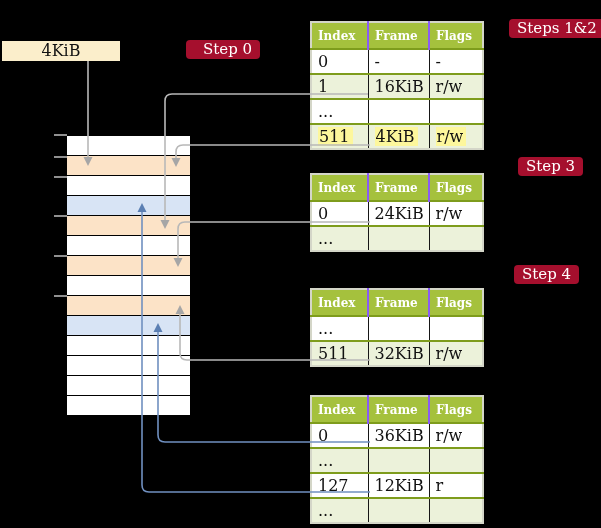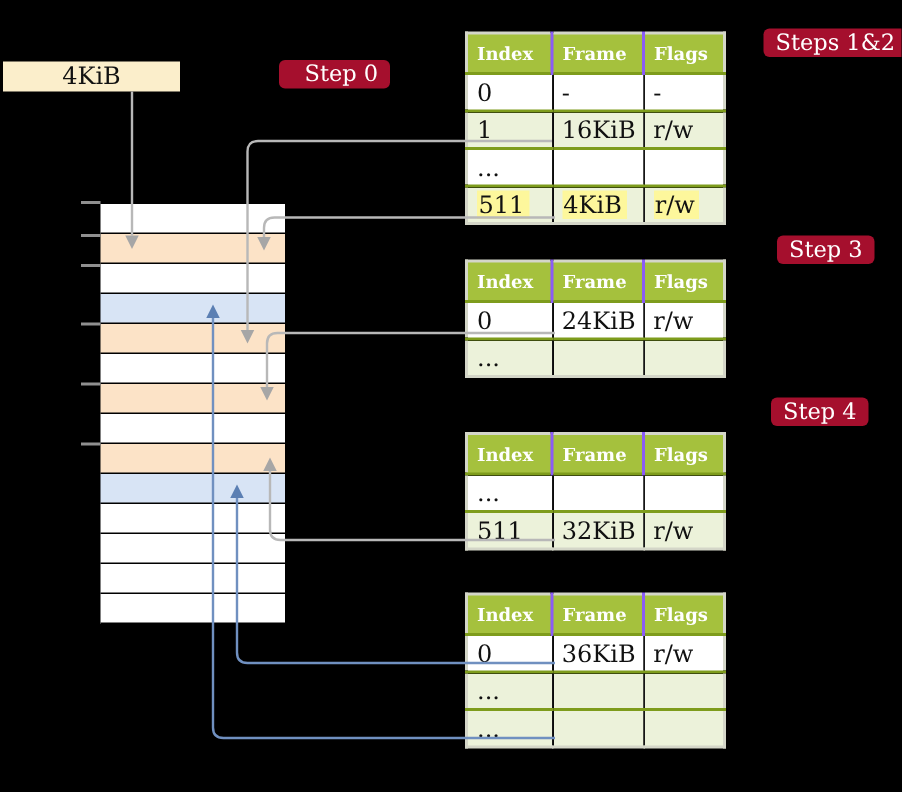--- a/index.html
+++ b/index.html
@@ -203,20 +203,25 @@
           <tr>
             <td><span>0</span></td>
             <td><span>36KiB</span></td>
             <td><span>r/w</span></td>
           </tr>
           <tr class="alt">
             <td><span>...</span></td>
             <td></td>
             <td></td>
           </tr>
+          <tr>
+            <td><span>127</span></td>
+            <td><span>12KiB</span></td>
+            <td><span>r</span></td>
+          </tr>
           <tr class="alt">
             <td><span>...</span></td>
             <td></td>
             <td></td>
           </tr>
         </tbody>
       </table>
     </div>
 
   <svg class="overlay" width="601" height="528" viewBox="0 0 601 528">

